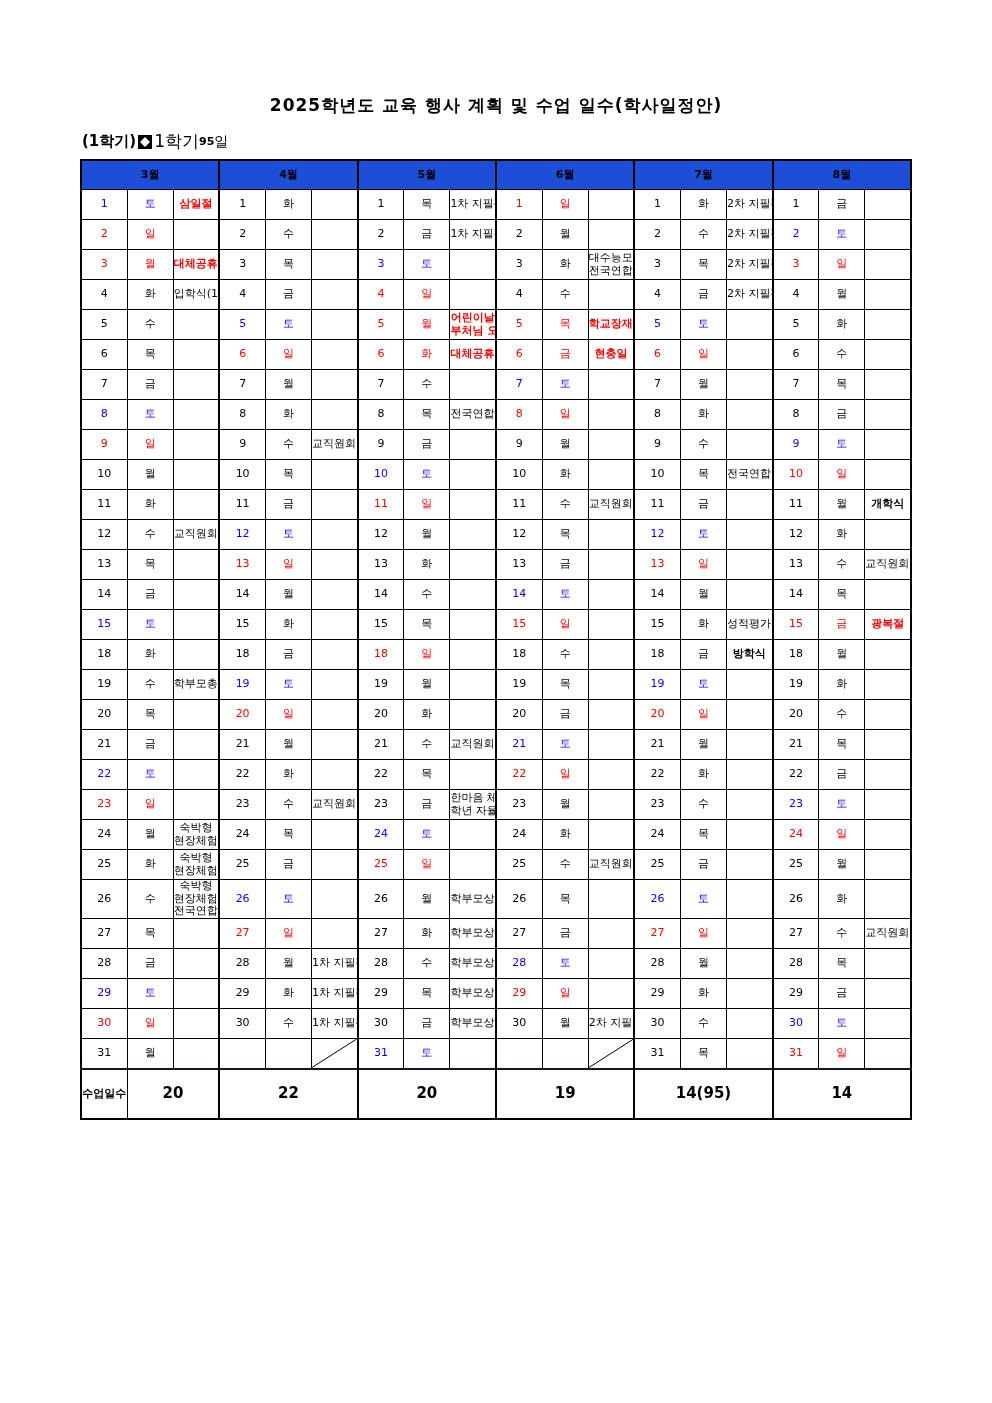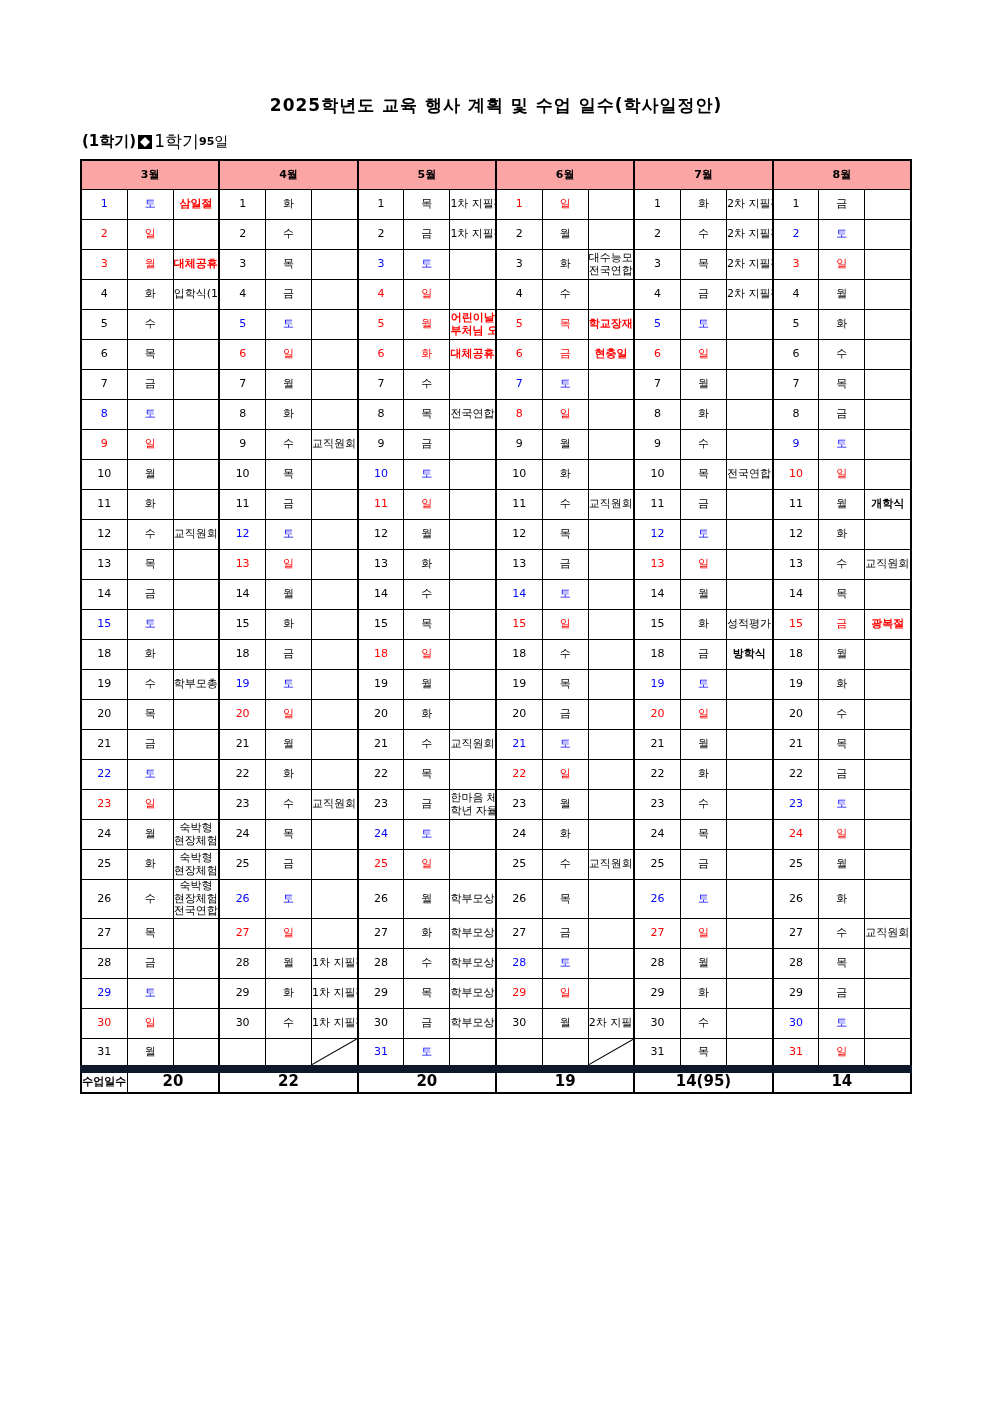--- a/index.html
+++ b/index.html
@@ -69,41 +69,41 @@
     padding:0;
     font-size:11px;
     line-height:1.15;
     text-align:center;
     vertical-align:middle;
     height:30px;
     box-sizing:border-box;
     overflow:hidden;
   }
   th.month-head{
-    background:#fca5a5;
+    background:#1d4ed8;
     font-size:14px;
     font-weight:bold;
     height:26px;
     border:1px solid #000;
   }
   
   .mgroup-start{border-left:2px solid #000 !important;}
   td.dnum{width:22px;font-size:11px;font-weight:normal;}
   td.dow{width:22px;font-size:11px;font-weight:normal;}
   td.evt{width:94px;font-size:10px;padding:0 1px;}
   td.evt .ln{display:block;white-space:nowrap;}
   .sat{color:#0000ff;}
   .sun{color:#ff0000;}
   .holiday{color:#ff0000;font-weight:bold;}
   .evtbold{font-weight:bold;}
   .empty-diag{position:relative;}
   .empty-diag svg{position:absolute;left:0;top:0;width:100%;height:100%;}
   tr.summary td{
-    height:24px;
-    border-top:8px solid #0f172a;
+    height:50px;
+    border-top:2px solid #0f172a;
     font-size:15px;
     font-weight:bold;
   }
   tr.summary td.sumlabel{
     font-size:11px;
     font-weight:bold;
     line-height:1.05;
     width:22px;
   }
   tr.summary td.sumval{font-size:15px;font-weight:bold;}

